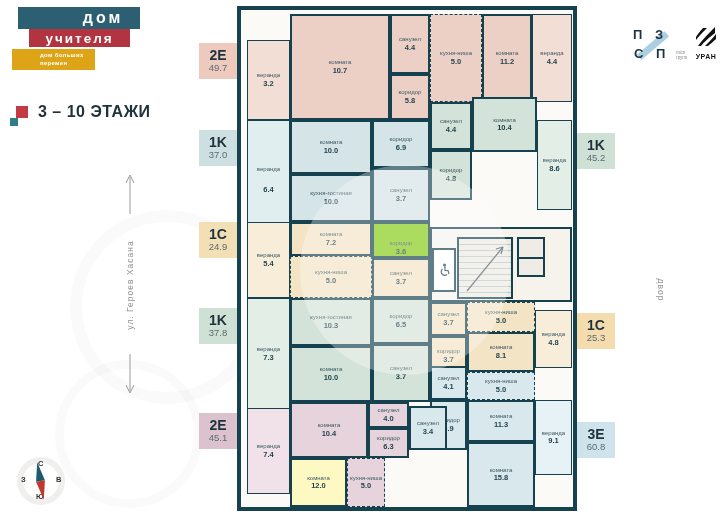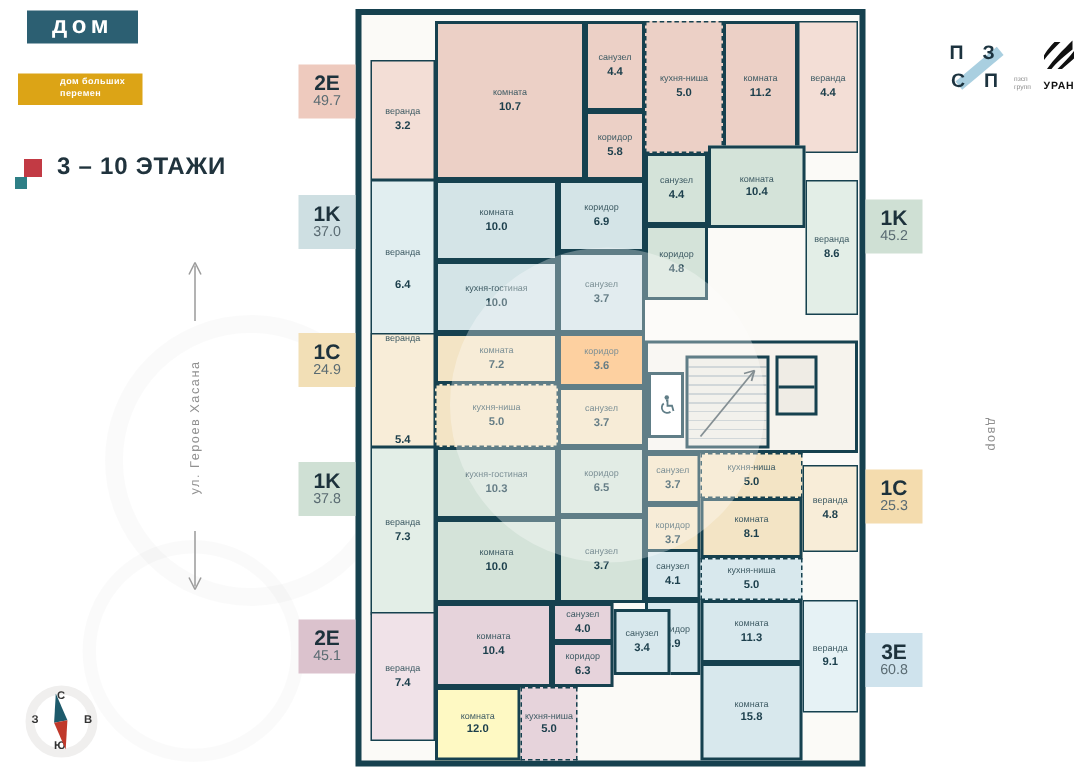--- a/index.html
+++ b/index.html
@@ -9,21 +9,21 @@
 
   
   .ring{position:absolute;border-radius:50%;pointer-events:none;}
   .ring1{left:70px;top:210px;width:170px;height:170px;border:12px solid rgba(0,0,0,0.02);}
   .ring2{left:55px;top:360px;width:130px;height:130px;border:9px solid rgba(0,0,0,0.018);}
   .wash{position:absolute;left:300px;top:165px;width:210px;height:210px;border-radius:50%;
         background:rgba(255,255,255,0.32);z-index:6;pointer-events:none;}
 
   
   .logo-box{position:absolute;display:flex;align-items:center;justify-content:center;color:#fff;font-weight:bold;}
-  .logo-dom{left:18px;top:7px;width:74px;height:22px;background:#2c5f72;font-size:16px;letter-spacing:3px;}
+  .logo-dom{left:18px;top:7px;width:74px;height:22px;background:#2c5f72;font-size:16px;letter-spacing:3px;padding-left:48px;}
   .logo-uch{left:29px;top:29px;width:101px;height:18px;background:#b23440;font-size:13.5px;letter-spacing:2px;}
   .logo-tag{left:12px;top:49px;width:83px;height:21px;background:#dca416;flex-direction:column;
             align-items:flex-start;padding-left:28px;box-sizing:border-box;font-size:6px;line-height:1.25;letter-spacing:.3px;}
 
   .floors{position:absolute;left:38px;top:103px;font-size:16px;font-weight:bold;color:#20333d;letter-spacing:.5px;}
   .sq{position:absolute;}
   .sq-red{left:16px;top:106px;width:12px;height:12px;background:#c23a44;}
   .sq-teal{left:10px;top:118px;width:8px;height:8px;background:#2e7f86;}
 
   
@@ -77,20 +77,23 @@
 <body>
 
 <div id="stage">
 
   <div class="ring ring1"></div>
   <div class="ring ring2"></div>
   <div class="wash"></div>
 
   <div class="logo-box logo-dom">
     <span>дом</span>
+  </div>
+  <div class="logo-box logo-uch">
+    <span>учителя</span>
   </div>
   <div class="logo-box logo-tag">
     <span>дом больших</span>
     <span>перемен</span>
   </div>
 
   <div class="sq sq-teal"></div>
   <div class="sq sq-red"></div>
   <div class="floors">3 – 10 ЭТАЖИ</div>
 
@@ -197,33 +200,33 @@
         <span class="rarea">10.0</span>
       </div>
       <div class="room" style="left: 131px; top: 110px; width: 58px; height: 48px; background: rgb(212, 228, 231);">
         <span class="rname">коридор</span>
         <span class="rarea">6.9</span>
       </div>
       <div class="room" style="left: 131px; top: 158px; width: 58px; height: 54px; background: rgb(212, 228, 231);">
         <span class="rname">санузел</span>
         <span class="rarea">3.7</span>
       </div>
-      <div class="room veranda" style="left: 6px; top: 212px; width: 43px; height: 76px; background: rgb(248, 237, 216); justify-content: space-between;">
+      <div class="room veranda" style="left: 6px; top: 212px; width: 43px; height: 76px; background: rgb(248, 237, 216);">
         <span class="rname">веранда</span>
         <span class="rarea">5.4</span>
       </div>
       <div class="room" style="left: 49px; top: 212px; width: 82px; height: 34px; background: rgb(243, 228, 197);">
         <span class="rname">комната</span>
         <span class="rarea">7.2</span>
       </div>
       <div class="room niche" style="left: 49px; top: 246px; width: 82px; height: 42px; background: rgb(243, 228, 197);">
         <span class="rname">кухня-ниша</span>
         <span class="rarea">5.0</span>
       </div>
-      <div class="room" style="left: 131px; top: 212px; width: 58px; height: 36px; background: #fdba74;">
+      <div class="room" style="left: 131px; top: 212px; width: 58px; height: 36px; background: #84cc16; justify-content: flex-end;">
         <span class="rname">коридор</span>
         <span class="rarea">3.6</span>
       </div>
       <div class="room" style="left: 131px; top: 248px; width: 58px; height: 40px; background: rgb(243, 228, 197);">
         <span class="rname">санузел</span>
         <span class="rarea">3.7</span>
       </div>
       <div class="room veranda" style="left: 6px; top: 288px; width: 43px; height: 112px; background: rgb(227, 238, 231);">
         <span class="rname">веранда</span>
         <span class="rarea">7.3</span>

